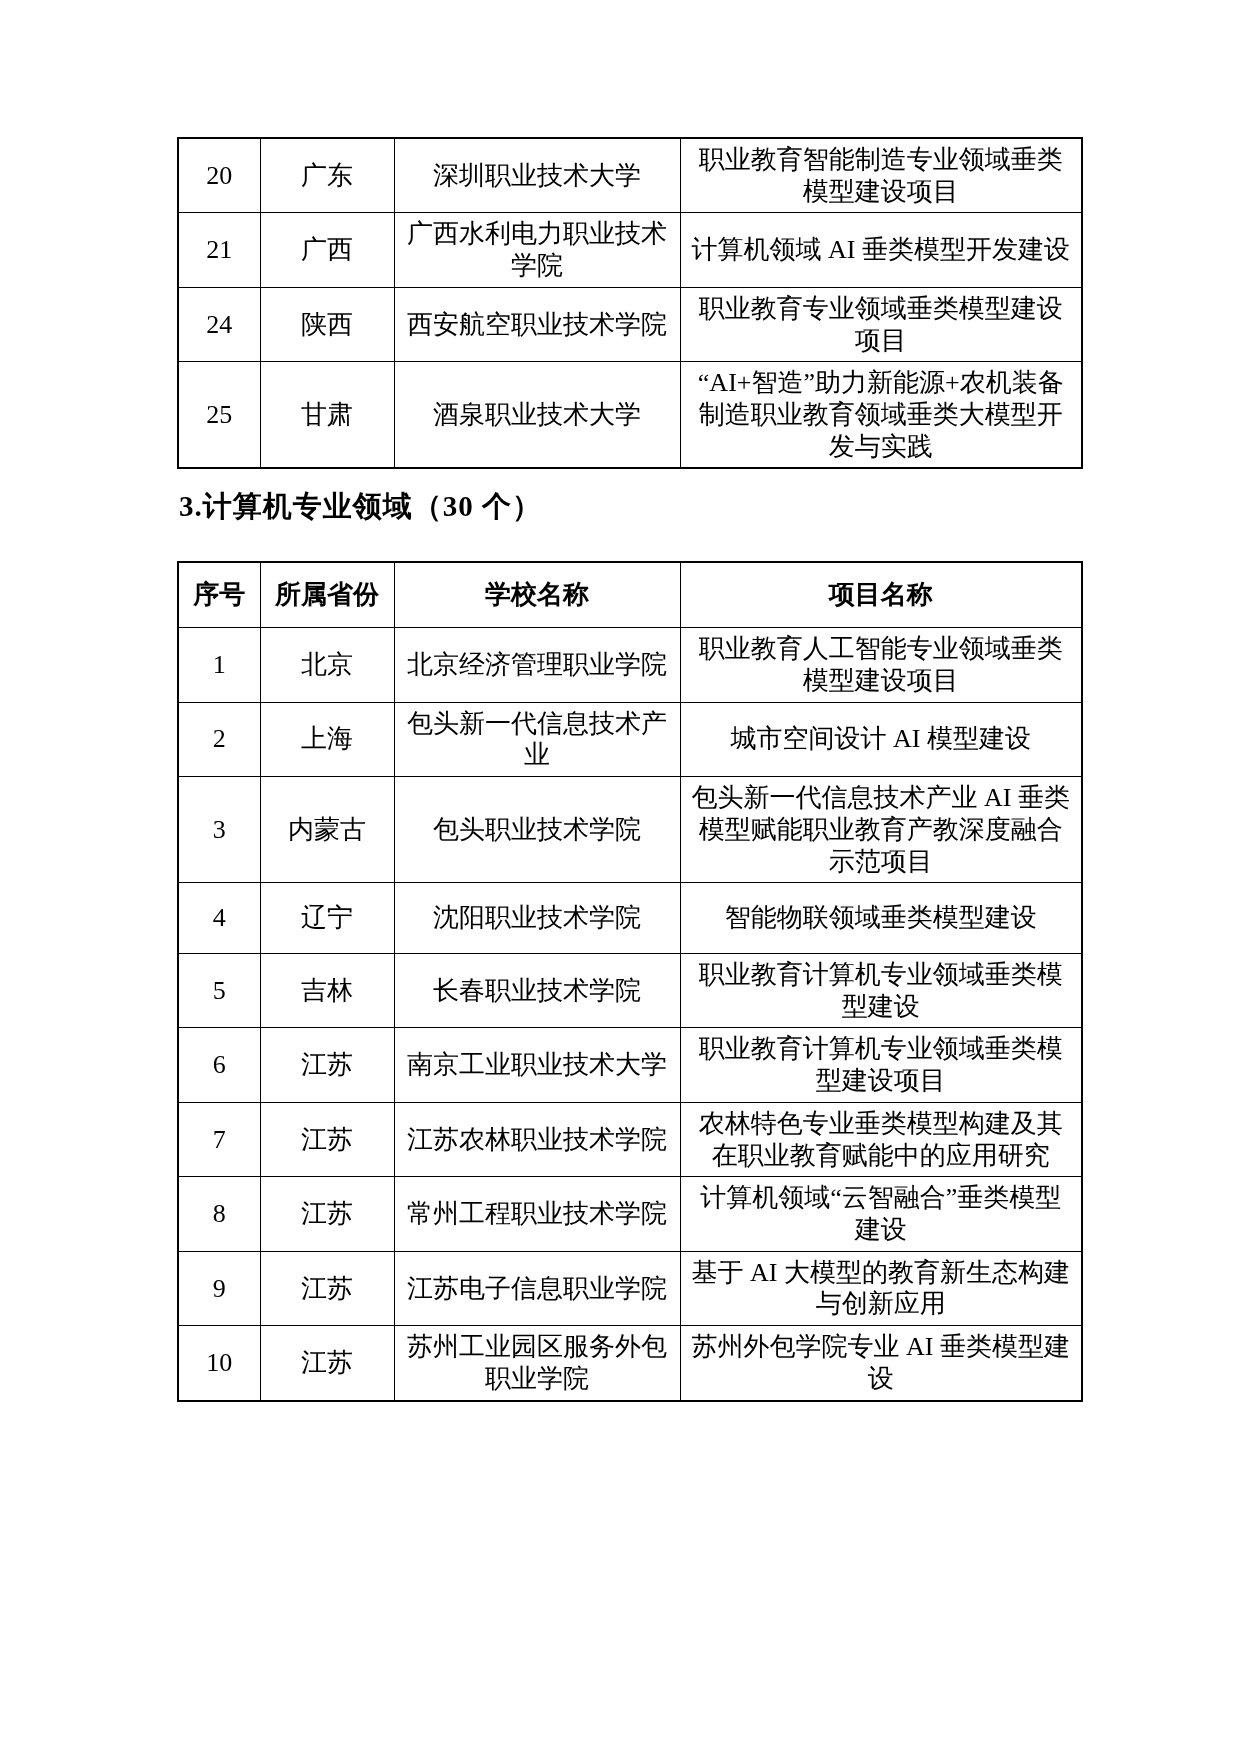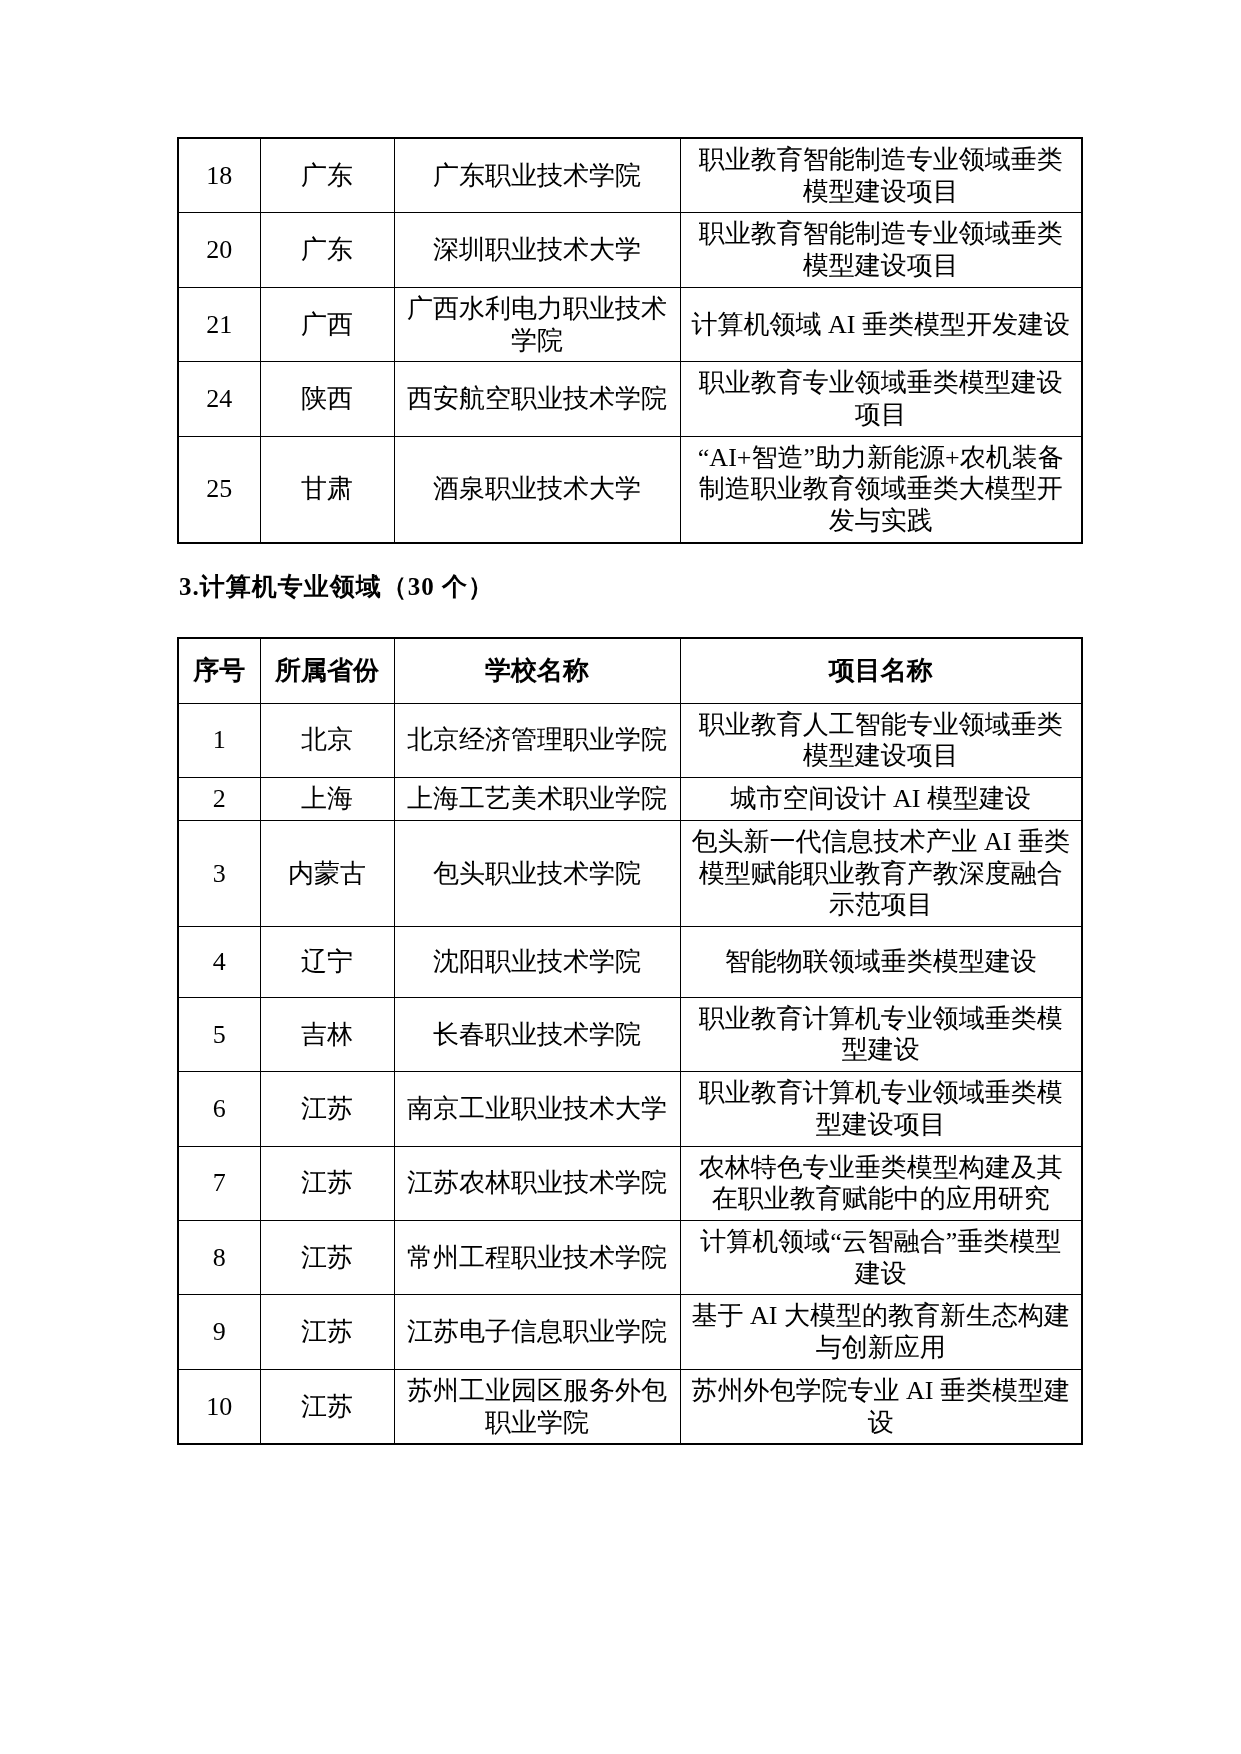--- a/index.html
+++ b/index.html
@@ -39,24 +39,24 @@
     word-break: break-word;
     font-weight: normal;
   }
   
   col.c-no       { width: 82px;  }
   col.c-province { width: 134px; }
   col.c-school   { width: 286px; }
   col.c-project  { width: 402px; }
 
   .section-heading {
-    font-size: 25px;
+    font-size: 29px;
     font-weight: bold;
     font-family: "Liberation Serif", "DejaVu Serif", serif;
-    margin: 26px 0 34px 2px;
+    margin: 18px 0 34px 2px;
     letter-spacing: 1px;
   }
   table.doc-table th {
     font-family: "Liberation Sans", "DejaVu Sans", sans-serif;
     font-weight: 600;
     padding: 16px 1px;
   }
   
   #table-section3 tbody tr:nth-child(4) td {
     padding-top: 19px;
@@ -70,26 +70,20 @@
   <div class="content">
 
     <table class="doc-table" id="table-continued">
       <colgroup>
         <col class="c-no">
           <col class="c-province">
           <col class="c-school">
           <col class="c-project">
       </colgroup>
       <tbody>
-        <tr>
-          <td>18</td>
-          <td>广东</td>
-          <td>广东职业技术学院</td>
-          <td>职业教育智能制造专业领域垂类模型建设项目</td>
-        </tr>
         <tr>
           <td>20</td>
           <td>广东</td>
           <td>深圳职业技术大学</td>
           <td>职业教育智能制造专业领域垂类模型建设项目</td>
         </tr>
         <tr>
           <td>21</td>
           <td>广西</td>
           <td>广西水利电力职业技术学院</td>
@@ -130,21 +124,21 @@
       <tbody>
         <tr>
           <td>1</td>
           <td>北京</td>
           <td>北京经济管理职业学院</td>
           <td>职业教育人工智能专业领域垂类模型建设项目</td>
         </tr>
         <tr>
           <td>2</td>
           <td>上海</td>
-          <td>上海工艺美术职业学院</td>
+          <td>包头新一代信息技术产业</td>
           <td>城市空间设计 AI 模型建设</td>
         </tr>
         <tr>
           <td>3</td>
           <td>内蒙古</td>
           <td>包头职业技术学院</td>
           <td>包头新一代信息技术产业 AI 垂类模型赋能职业教育产教深度融合示范项目</td>
         </tr>
         <tr>
           <td>4</td>

